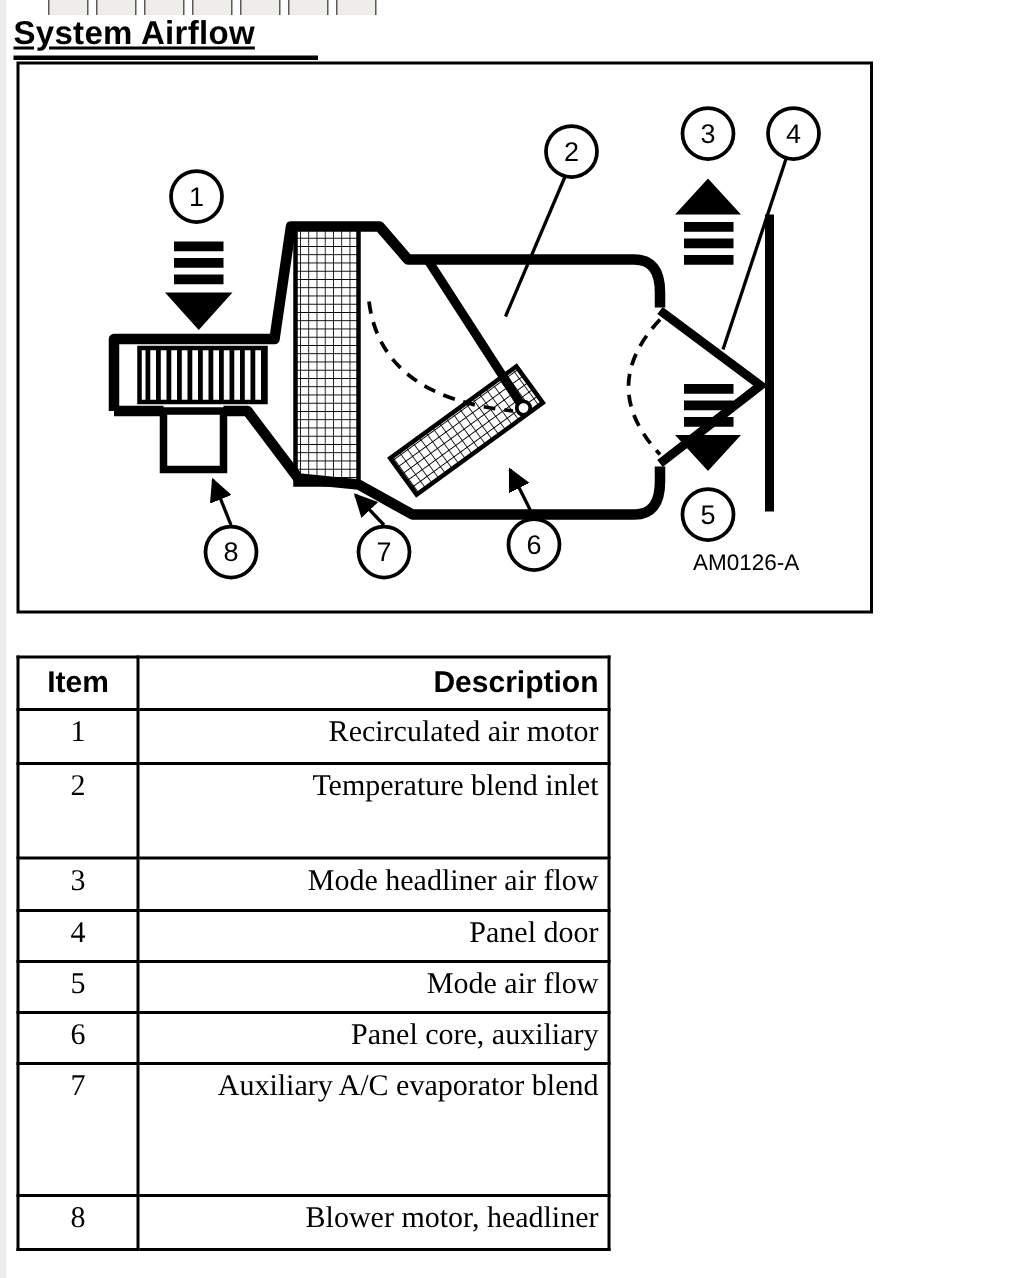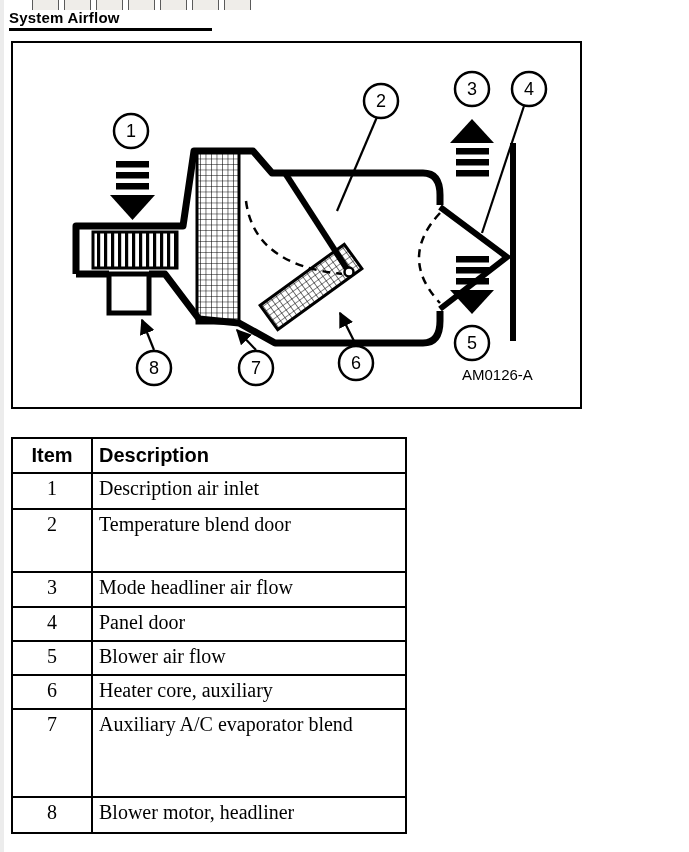--- a/index.html
+++ b/index.html
@@ -7,37 +7,37 @@
     width:689px;height:852px;position:relative;background:#fff;
     font-family:"Liberation Sans",sans-serif;color:#000;
     border-left:4px solid #ececec;box-sizing:border-box;overflow:hidden;
   }
   
   .top-strip{position:absolute;left:0;top:0;width:100%;height:10px;overflow:hidden;}
   .tb-stub{position:absolute;top:-8px;width:25px;height:17px;background:#efede9;border:1px solid #5a5a5a;}
   
   .page-title{
     position:absolute;left:5px;top:9px;margin:0;
-    font-size:15px;font-weight:bold;letter-spacing:.2px;
-    width:203px;border-bottom:3px solid #000;padding-bottom:2px;
+    font-size:22px;font-weight:bold;letter-spacing:.2px;
+    width:203px;border-bottom:3px solid #000;padding-bottom:2px;text-decoration:underline;
   }
   
   .figure-frame{position:absolute;left:7px;top:41px;width:567px;height:364px;border:2px solid #000;background:#fff;}
   .figure-frame svg{display:block;}
   
   .legend{position:absolute;left:7px;top:437px;}
   table{border-collapse:collapse;background:#fff;}
   th,td{border:2px solid #000;vertical-align:top;}
   th{
     font-family:"Liberation Sans",sans-serif;font-size:20px;font-weight:bold;
     height:29px;padding:2px 6px;text-align:left;vertical-align:middle;
   }
   td{font-family:"Liberation Serif",serif;font-size:20px;padding:3px 6px;}
   .col-item{width:66px;text-align:center;}
-  .col-desc{width:300px;}
+  .col-desc{width:300px;text-align:right;}
   th.col-item{text-align:center;}
   tr.h36{height:36px} tr.h63{height:63px} tr.h35{height:35px} tr.h34{height:34px} tr.h88{height:88px}
 </style>
 </head>
 <body>
 
 <div class="top-strip">
   <div class="tb-stub" style="left:28px"></div>
   <div class="tb-stub" style="left:60px"></div>
   <div class="tb-stub" style="left:92px"></div>
@@ -157,41 +157,41 @@
   <table>
     <thead>
       <tr>
         <th class="col-item">Item</th>
         <th class="col-desc">Description</th>
       </tr>
     </thead>
     <tbody>
       <tr class="h36">
         <td class="col-item">1</td>
-        <td class="col-desc">Description air inlet</td>
+        <td class="col-desc">Recirculated air motor</td>
       </tr>
       <tr class="h63">
         <td class="col-item">2</td>
-        <td class="col-desc">Temperature blend door</td>
+        <td class="col-desc">Temperature blend inlet</td>
       </tr>
       <tr class="h35">
         <td class="col-item">3</td>
         <td class="col-desc">Mode headliner air flow</td>
       </tr>
       <tr class="h34">
         <td class="col-item">4</td>
         <td class="col-desc">Panel door</td>
       </tr>
       <tr class="h34">
         <td class="col-item">5</td>
-        <td class="col-desc">Blower air flow</td>
+        <td class="col-desc">Mode air flow</td>
       </tr>
       <tr class="h34">
         <td class="col-item">6</td>
-        <td class="col-desc">Heater core, auxiliary</td>
+        <td class="col-desc">Panel core, auxiliary</td>
       </tr>
       <tr class="h88">
         <td class="col-item">7</td>
         <td class="col-desc">Auxiliary A/C evaporator blend</td>
       </tr>
       <tr class="h36">
         <td class="col-item">8</td>
         <td class="col-desc">Blower motor, headliner</td>
       </tr>
     </tbody>

